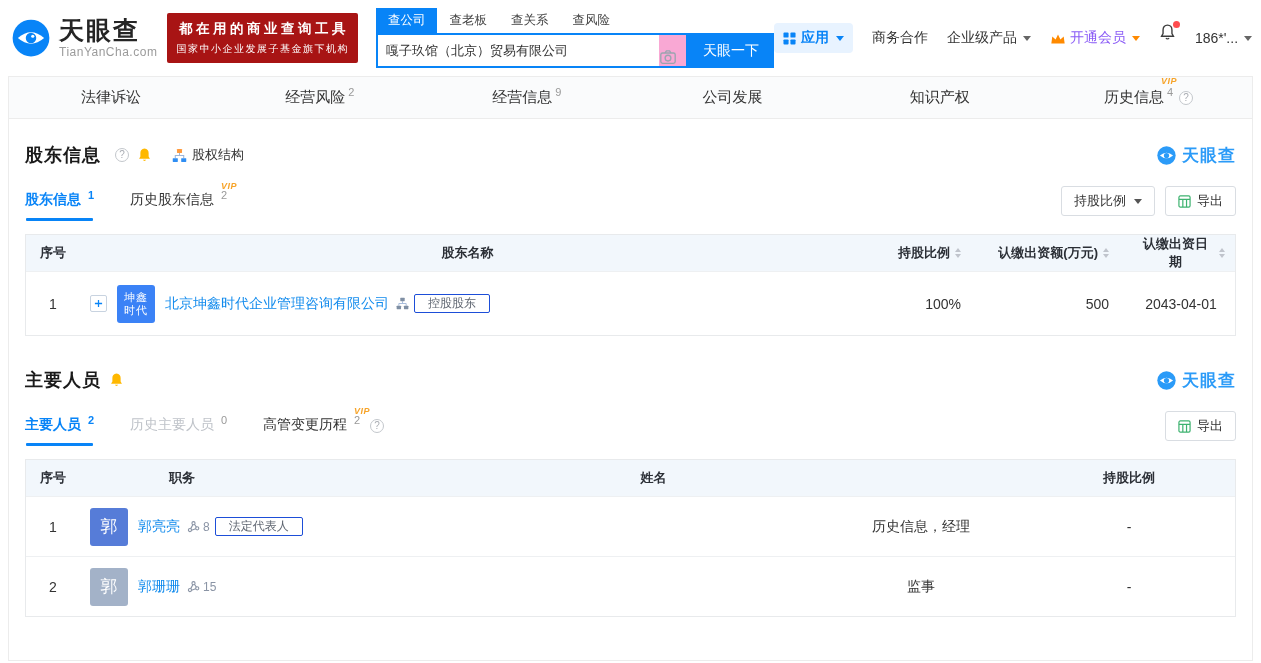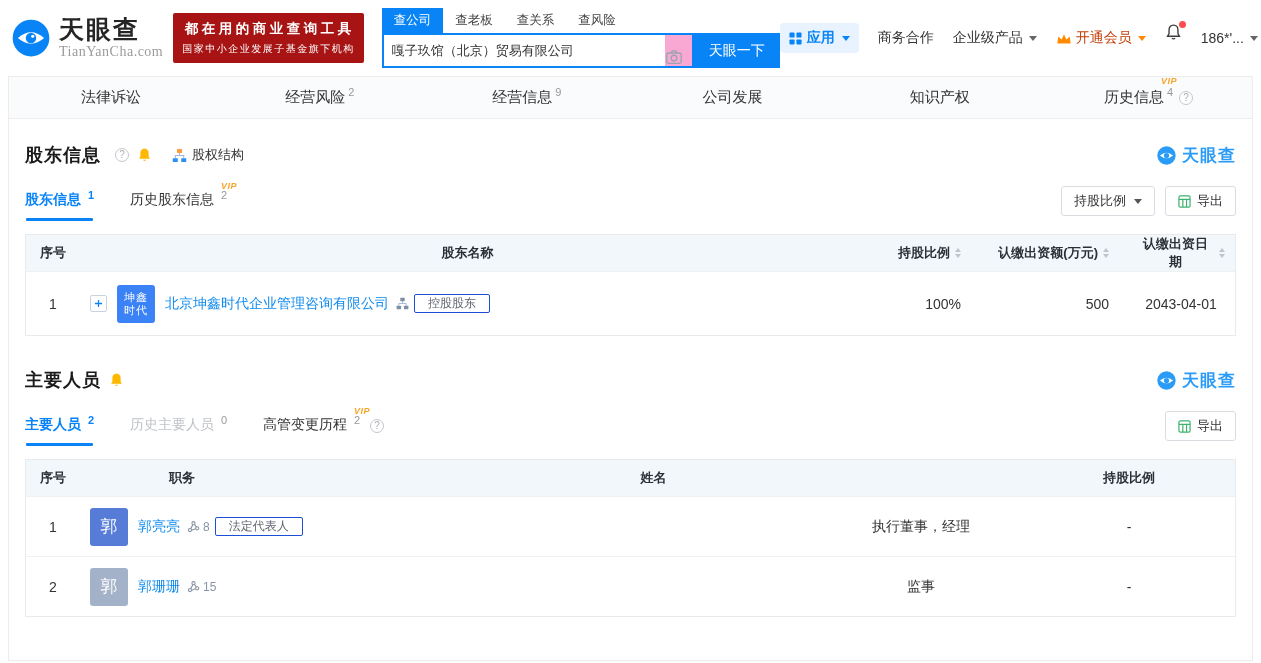--- a/index.html
+++ b/index.html
@@ -4,39 +4,39 @@
 <style>
   *{margin:0;padding:0;box-sizing:border-box;}
   html,body{width:1261px;height:663px;}
   body{font-family:"Liberation Sans","DejaVu Sans",sans-serif;color:#333;background:#fff;overflow:hidden;font-size:14px;}
   a{text-decoration:none;color:inherit;}
 
   
   .topbar{display:flex;align-items:center;height:76px;padding:0 18px 0 10px;background:#fff;}
   .logo{display:flex;align-items:center;gap:7px;cursor:pointer;flex:none;}
   .logo-cn{font-size:25px;font-weight:bold;color:#252525;letter-spacing:2px;line-height:1.1;display:block;}
-  .logo-en{font-size:14px;color:#9b9b9b;letter-spacing:.5px;display:block;margin-top:1px;font-family:Liberation Serif, serif;}
+  .logo-en{font-size:12px;color:#9b9b9b;letter-spacing:.5px;display:block;margin-top:1px;}
   .slogan{margin-left:10px;background:#a81414;color:#fff;padding:7px 9px;text-align:right;border-radius:2px;flex:none;}
   .slogan-l1{font-size:13.5px;font-weight:bold;letter-spacing:3.5px;white-space:nowrap;}
   .slogan-l2{font-size:10px;letter-spacing:1.5px;margin-top:4px;white-space:nowrap;}
   .search-area{margin-left:18px;width:398px;flex:none;}
   .search-tabs{display:flex;}
   .search-tab{font-size:12.5px;height:25px;line-height:25px;padding:0 12px;color:#444;cursor:pointer;}
   .search-tab.active{background:#0884f7;color:#fff;}
   .search-row{display:flex;height:35px;}
   .search-box{flex:1;border:2px solid #0884f7;background:#f9a8d4;display:flex;align-items:flex-end;}
   .search-input{flex:1;height:100%;border:none;outline:none;padding:0 8px;font-size:13px;color:#333;font-family:inherit;min-width:0;}
   .camera-icon{display:flex;align-items:center;margin-right:9px;cursor:pointer;flex:none;}
   .search-btn{width:86px;height:35px;background:#0884f7;color:#fff;border:none;font-size:14px;cursor:pointer;font-family:inherit;flex:none;}
   .top-nav{margin-left:auto;display:flex;gap:19px;font-size:14px;color:#333;white-space:nowrap;}
   .nav-item{display:flex;align-items:center;gap:4px;cursor:pointer;}
   .nav-apps{display:flex;align-items:center;gap:5px;background:#e8f3ff;color:#0884f7;font-weight:bold;padding:6px 9px;border-radius:4px;cursor:pointer;}
   .caret{width:0;height:0;border-left:4px solid transparent;border-right:4px solid transparent;border-top:5px solid #666;display:inline-block;margin-left:2px;}
   .nav-apps .caret{border-top-color:#0884f7;}
-  .vip-link{color:#c2410c;}
+  .vip-link{color:#8b5cf6;}
   .vip-link .caret{border-top-color:#ff8a00;}
   .bell-wrap{position:relative;display:flex;cursor:pointer;}
   .bell-dot{position:absolute;top:-2px;right:-4px;width:7px;height:7px;border-radius:50%;background:#ff4d4f;}
 
   
   .content-card{margin:0 8px;border:1px solid #ececec;background:#fff;height:585px;overflow:hidden;}
   .main-tabs{display:flex;height:42px;background:#fafbfc;border-bottom:1px solid #ececec;}
   .main-tab{flex:1;display:flex;align-items:center;justify-content:center;font-size:15px;color:#333;cursor:pointer;position:relative;}
   .main-tab.active{background:#fff;color:#0884f7;font-weight:bold;}
   .main-tab.active::after{content:"";position:absolute;left:50%;bottom:-1px;transform:translateX(-50%);width:88px;height:3px;background:#0884f7;}
@@ -431,21 +431,21 @@
                       <circle cx="11" cy="9" r="1.7"></circle>
                       <path d="M4 9.3 L6.3 5 M7.9 4.6 L10.2 7.6 M4.9 11 L9.3 9.5"></path>
                     </svg>
                 </span>
                 <span>8</span>
               </span>
             </div>
             <span class="tag">法定代表人</span>
           </div>
         </div>
-        <div class="col c-pos">执行董事，经理</div>
+        <div class="col c-pos">历史信息，经理</div>
         <div class="col c-share">-</div>
       </div>
 
       <div class="trow short">
         <div class="col c-idx">2</div>
         <div class="col c-name name-cell">
           <div class="avatar person" style="background-color: rgb(163, 178, 200);">
             <span>郭</span>
           </div>
           <div class="name-block">

